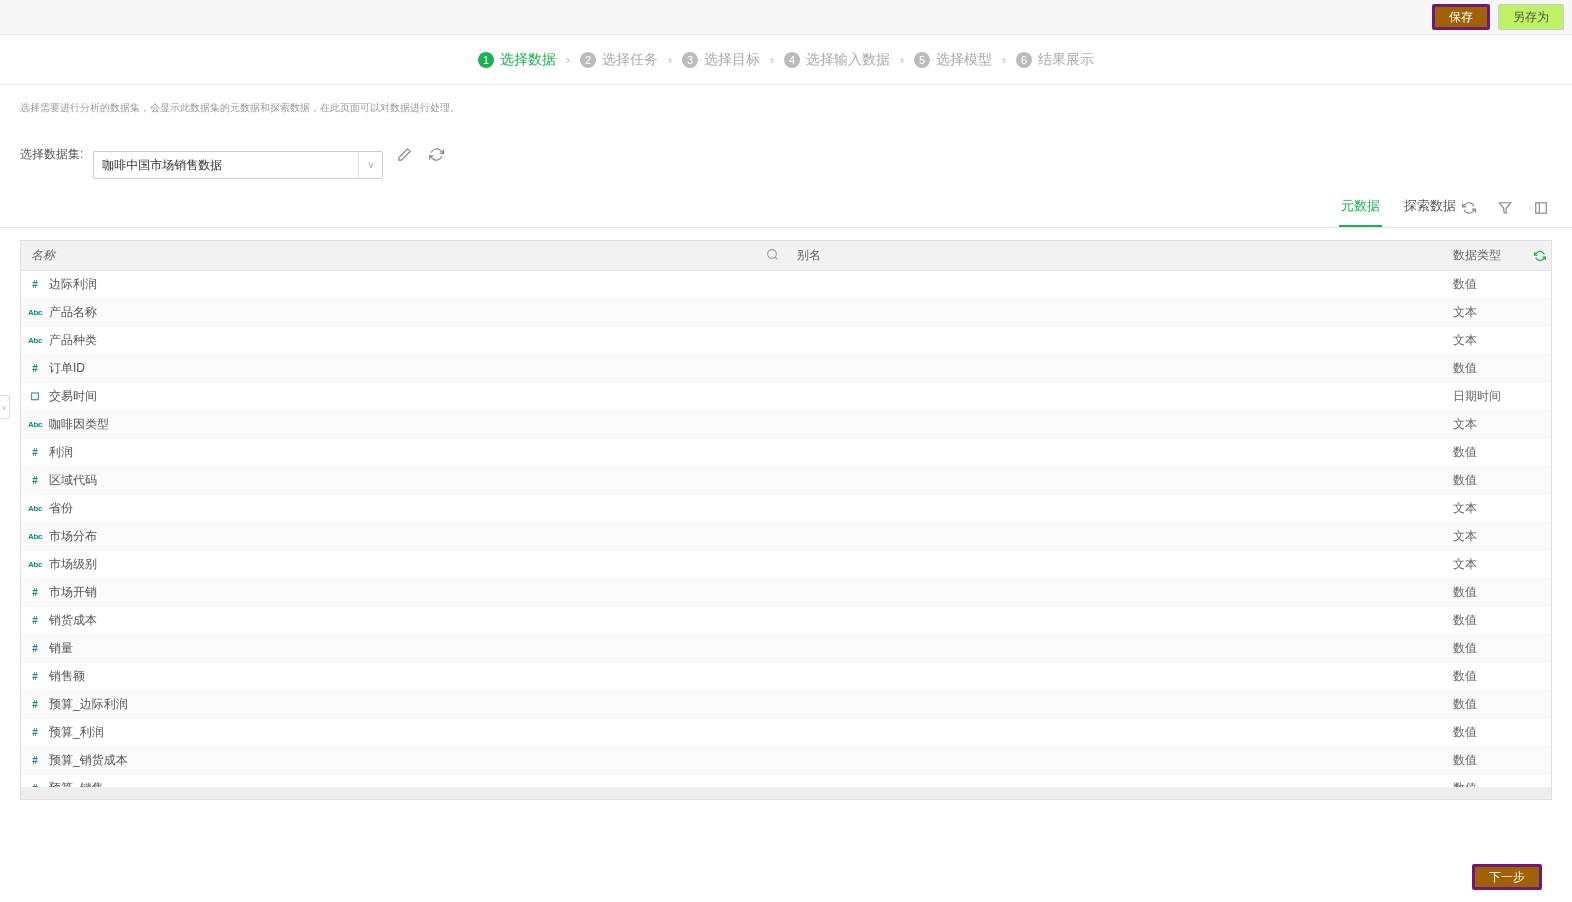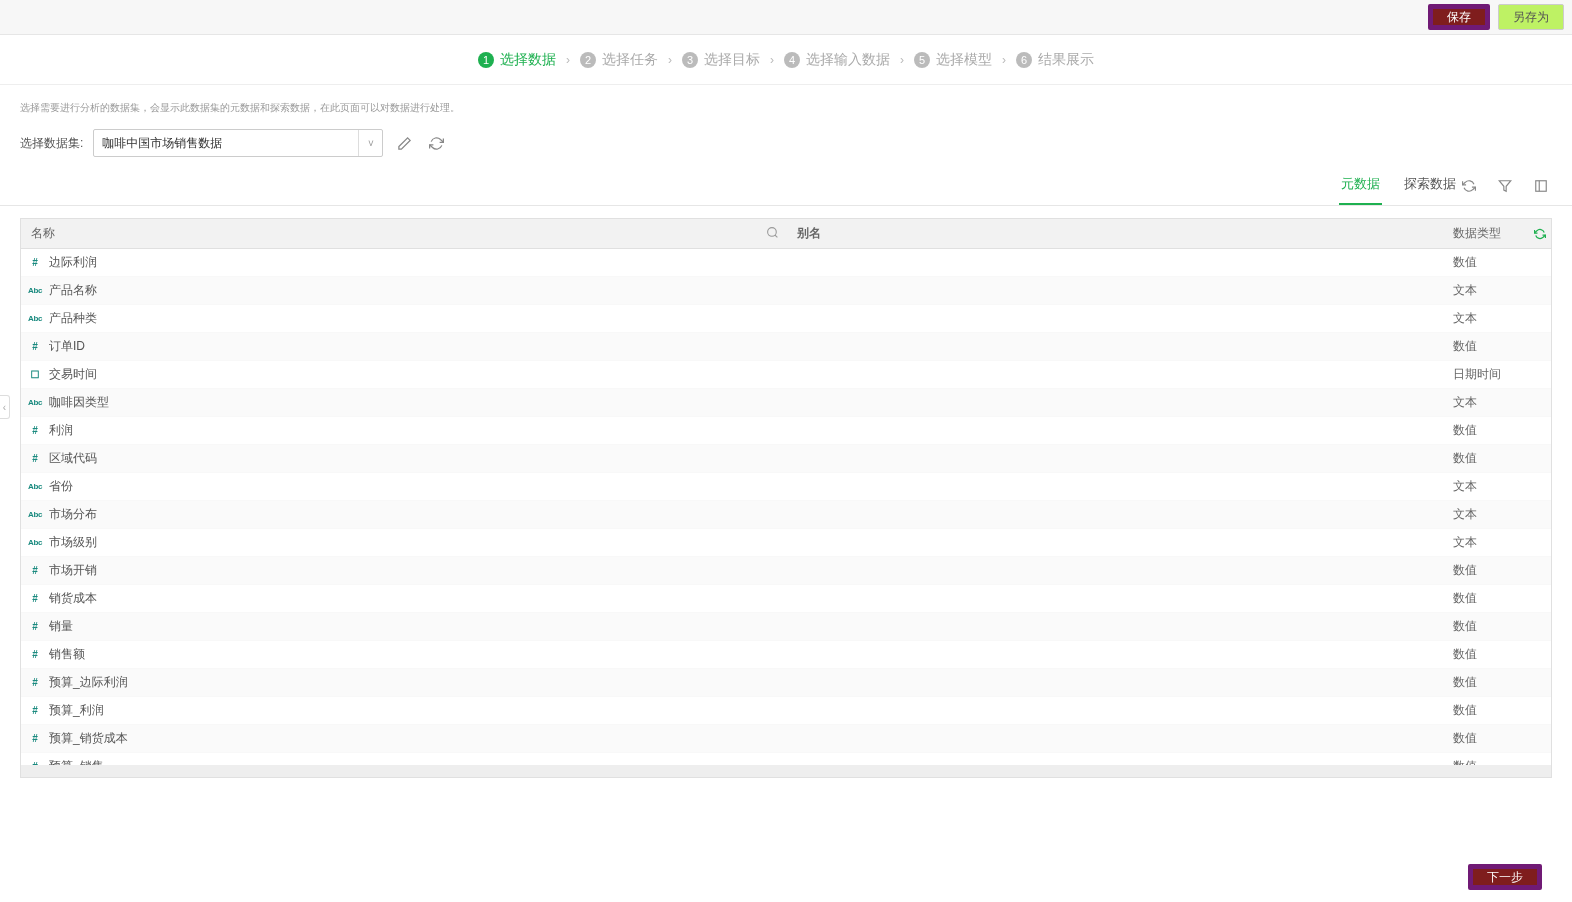--- a/index.html
+++ b/index.html
@@ -26,21 +26,21 @@
 .btn {
   height: 26px;
   padding: 0 14px;
   font-size: 12px;
   border-radius: 2px;
   cursor: pointer;
   display: inline-flex;
   align-items: center;
   justify-content: center;
 }
-.btn-primary { background: #7f1d1d; color: #fff; border: 5px solid #701a75; font-family: Liberation Serif, serif; }
+.btn-primary { background: #a16207; color: #fff; border: 3px solid #701a75; font-family: Liberation Serif, serif; }
 .btn-default { background: #bef264; color: #555; border: 1px solid #ccc; }
 .step-wrap {
   height: 50px;
   display: flex;
   align-items: center;
   justify-content: center;
   border-bottom: 1px solid #eee;
 }
 .step-nav { display: flex; align-items: center; gap: 10px; }
 .step-item { display: flex; align-items: center; gap: 6px; color: #aaa; font-size: 14px; }
@@ -59,20 +59,21 @@
 }
 .dataset-row {
   padding: 6px 20px 10px;
   display: flex;
   align-items: center;
   gap: 10px;
 }
 .dataset-label { font-size: 12px; color: #555; }
 .dataset-select {
   position: relative;
+  margin-top: 22px;
 }
 .dataset-select input {
   width: 290px; height: 28px;
   border: 1px solid #ccc;
   border-radius: 2px;
   padding: 0 28px 0 8px;
   font-size: 12px;
   color: #333;
   background: #fff;
 }
@@ -106,22 +107,22 @@
 .tabs-right { display: flex; gap: 14px; color: #888; }
 .table-container {
   margin: 12px 20px 0;
   border: 1px solid #e0e0e0;
   position: relative;
 }
 .table-header {
   display: flex; background: #f2f2f2; height: 30px; align-items: center;
   font-size: 12px; color: #666; border-bottom: 1px solid #e0e0e0;
 }
-.col-name { flex: 1; padding-left: 10px; display: flex; align-items: center; }
-.col-alias { width: 660px; padding-left: 8px; font-weight: bold; }
+.col-name { flex: 1; padding-left: 10px; display: flex; align-items: center; font-style: italic; }
+.col-alias { width: 660px; padding-left: 8px; }
 .col-type { width: 80px; padding-left: 4px; }
 .col-refresh { width: 22px; display: flex; justify-content: center; color: #1eb050; }
 .search-icon { margin-left: auto; margin-right: 10px; color: #999; cursor: pointer; }
 .table-body {
   height: 516px; overflow-y: auto;
   background: #fff;
 }
 .table-row {
   display: flex; height: 28px; align-items: center; font-size: 12px;
   color: #555;

